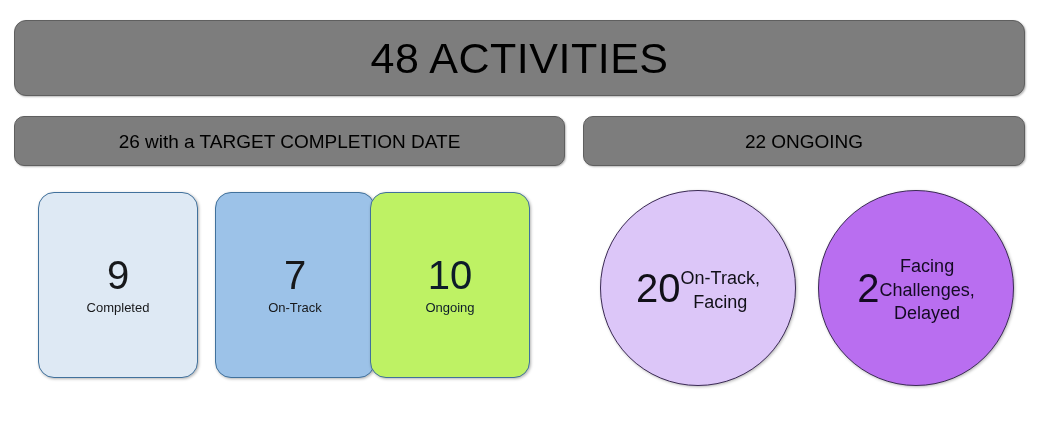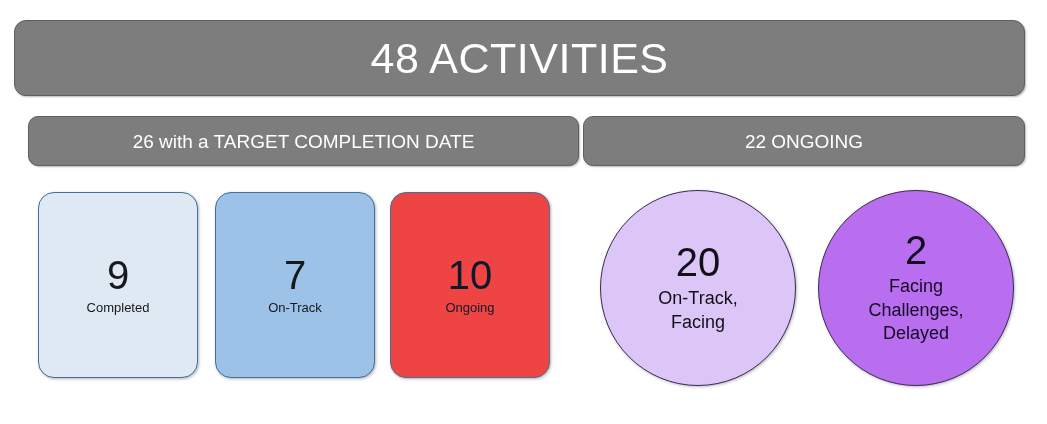--- a/index.html
+++ b/index.html
@@ -27,40 +27,40 @@
   
   .banner {
     position: absolute;
     background: #7d7d7d;
     border: 1px solid #5f5f5f;
     border-radius: 10px;
     box-sizing: border-box;
     display: flex;
     align-items: center;
     justify-content: center;
-    color: #ffffff;
+    color: #000000;
     box-shadow: 1px 1px 2px rgba(0,0,0,0.28);
   }
 
   #title-banner {
     left: 14px;
     top: 20px;
     width: 1011px;
     height: 76px;
     border-radius: 12px;
   }
   #title-banner .banner-text {
     font-size: 43px;
     font-weight: 400;
     letter-spacing: 0.5px;
     line-height: 1;
   }
 
   #target-banner {
-    left: 28px;
+    left: 14px;
     top: 116px;
     width: 551px;
     height: 50px;
   }
   #ongoing-banner {
     left: 583px;
     top: 116px;
     width: 442px;
     height: 50px;
   }
@@ -92,33 +92,33 @@
   }
   .card .card-label {
     font-size: 13px;
     line-height: 1.2;
     margin-top: 4px;
     font-weight: 400;
   }
 
   #card-completed { left: 38px;  background: #dee9f4; color: #17181a; }
   #card-on-track  { left: 215px; background: #9cc2e8; color: #17181a; }
-  #card-delayed   { left: 390px; background: #ef4444; color: #0d1b2a; text-align: center; }
+  #card-delayed   { left: 370px; background: #bef264; color: #0d1b2a; text-align: center; }
 
   
   .circle {
     position: absolute;
     top: 190px;
     width: 196px;
     height: 196px;
     border-radius: 50%;
     border: 1px solid #3b2a55;
     box-sizing: border-box;
     display: flex;
-    flex-direction: column;
+    flex-direction: row;
     align-items: center;
     justify-content: center;
     text-align: center;
     box-shadow: 1px 1px 3px rgba(0,0,0,0.28);
   }
   .circle .circle-number {
     font-size: 40px;
     line-height: 1;
     font-weight: 400;
   }

